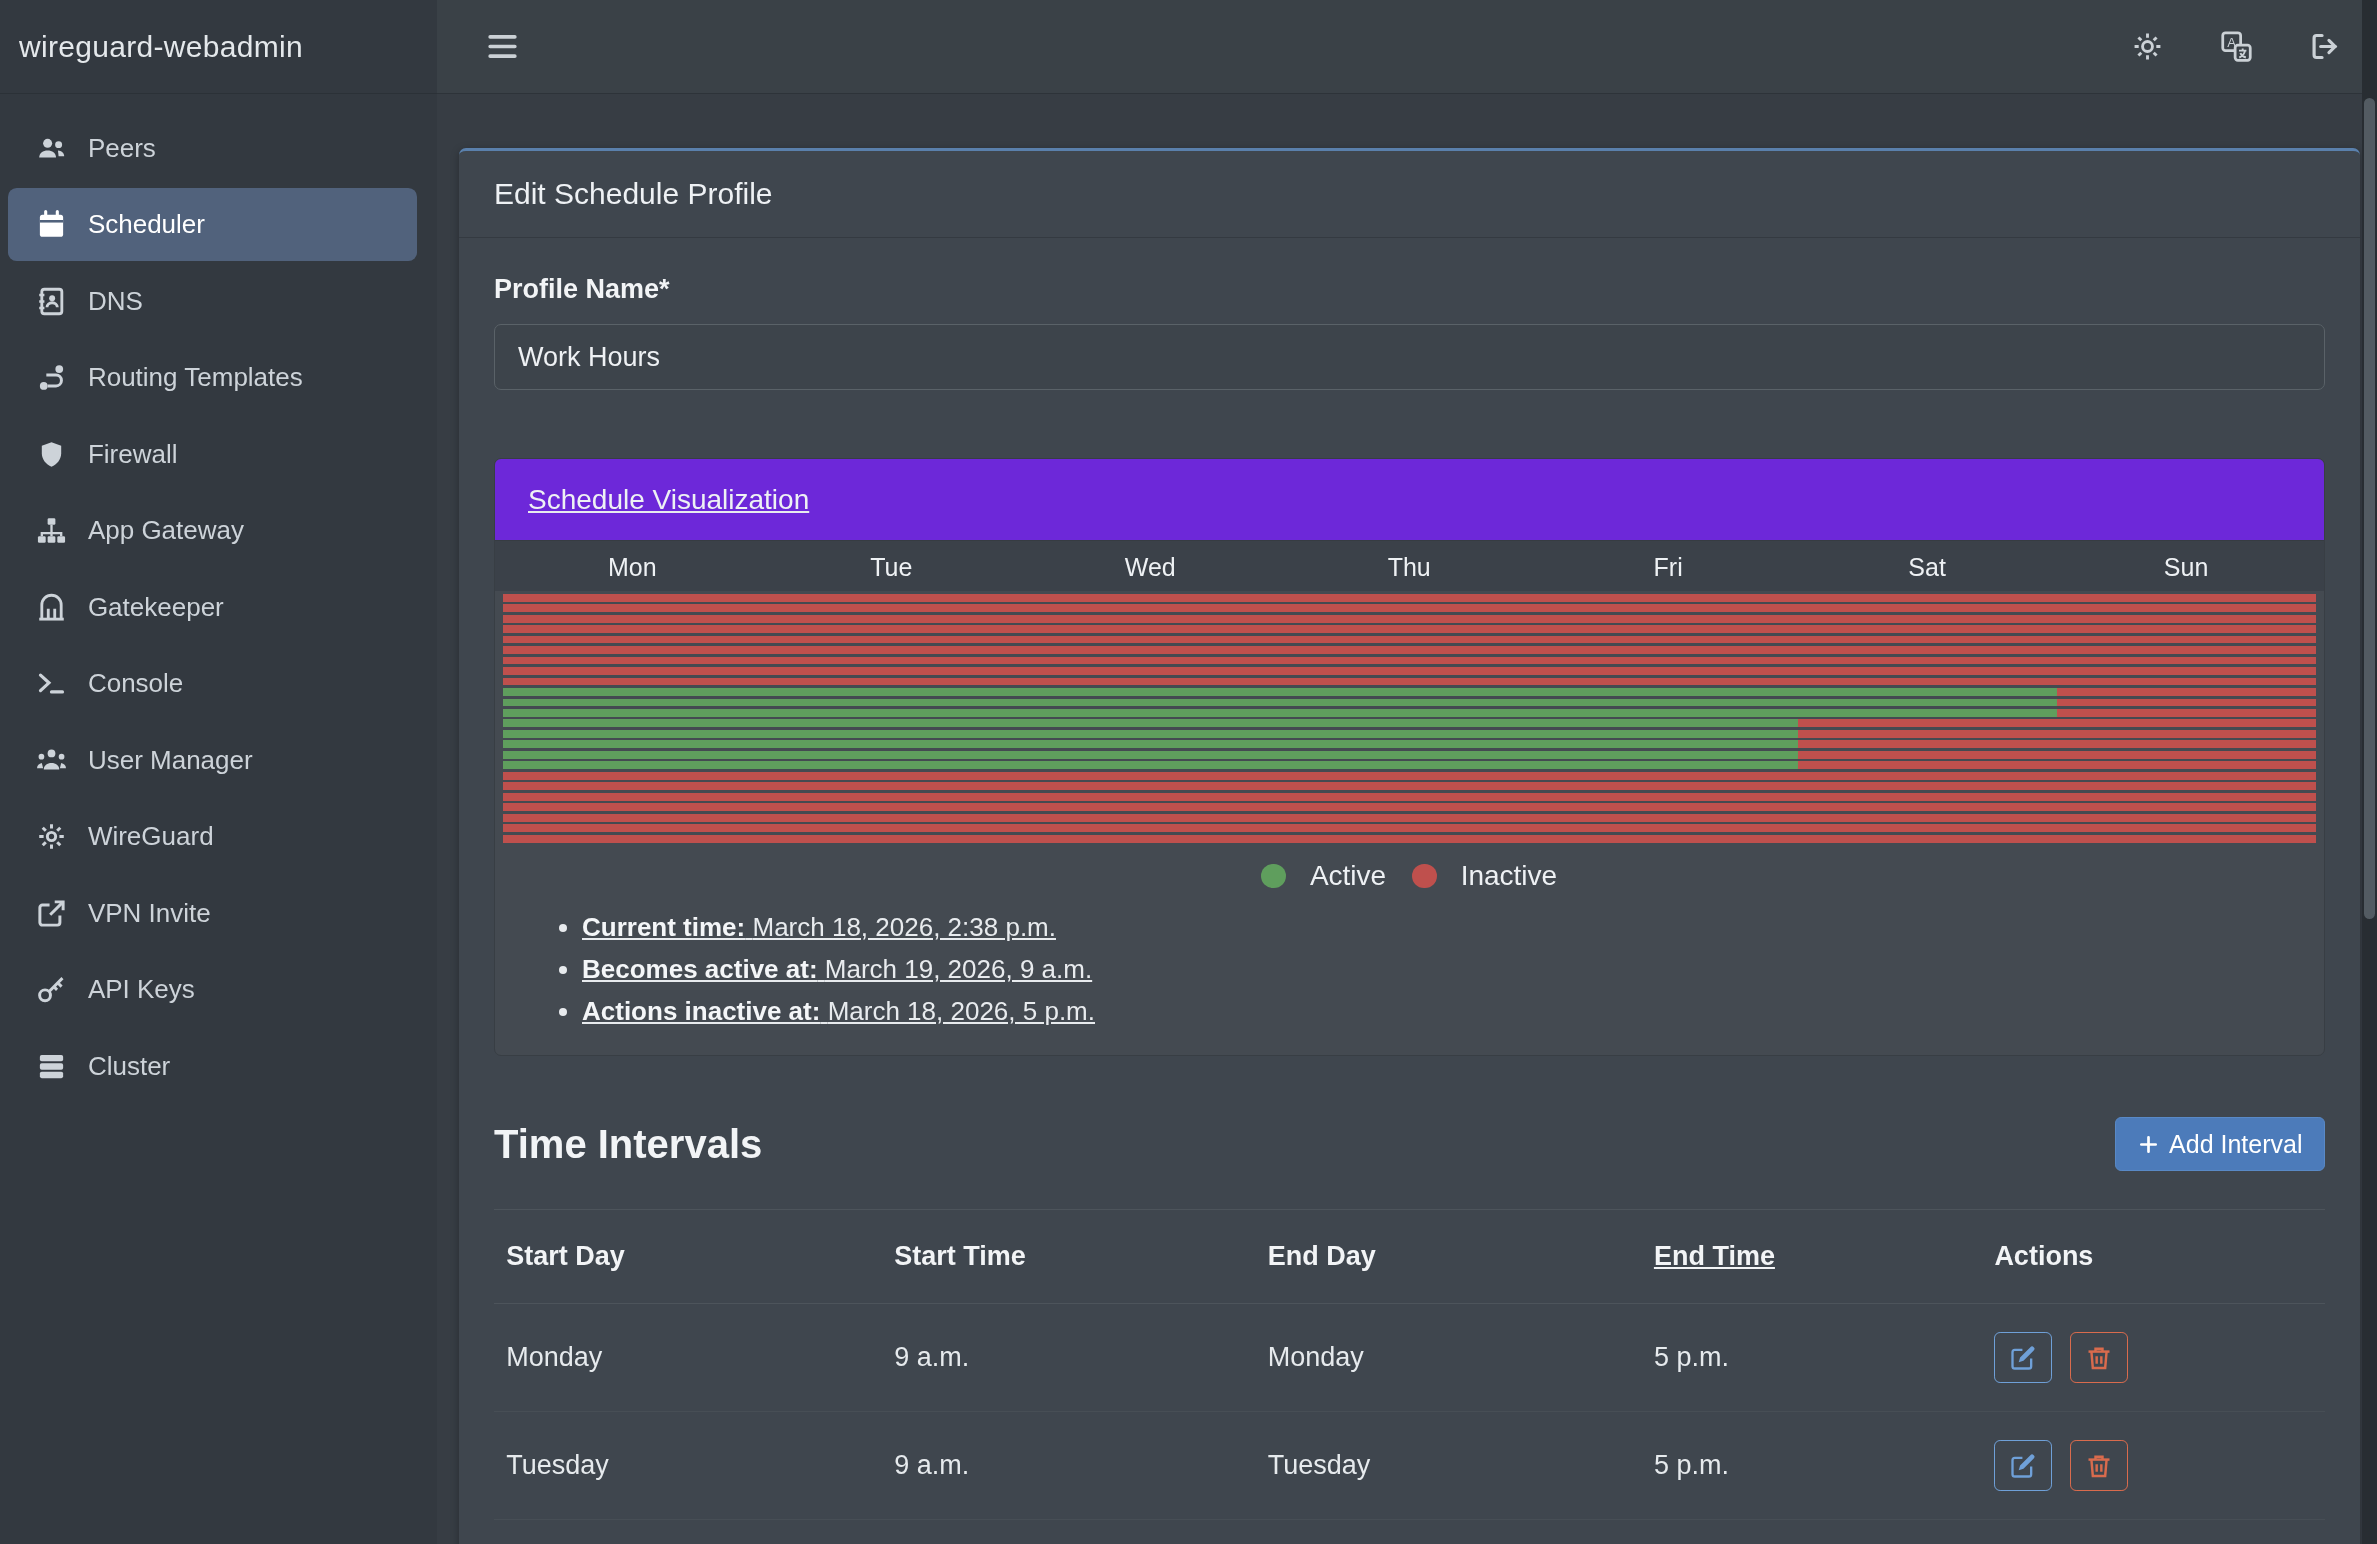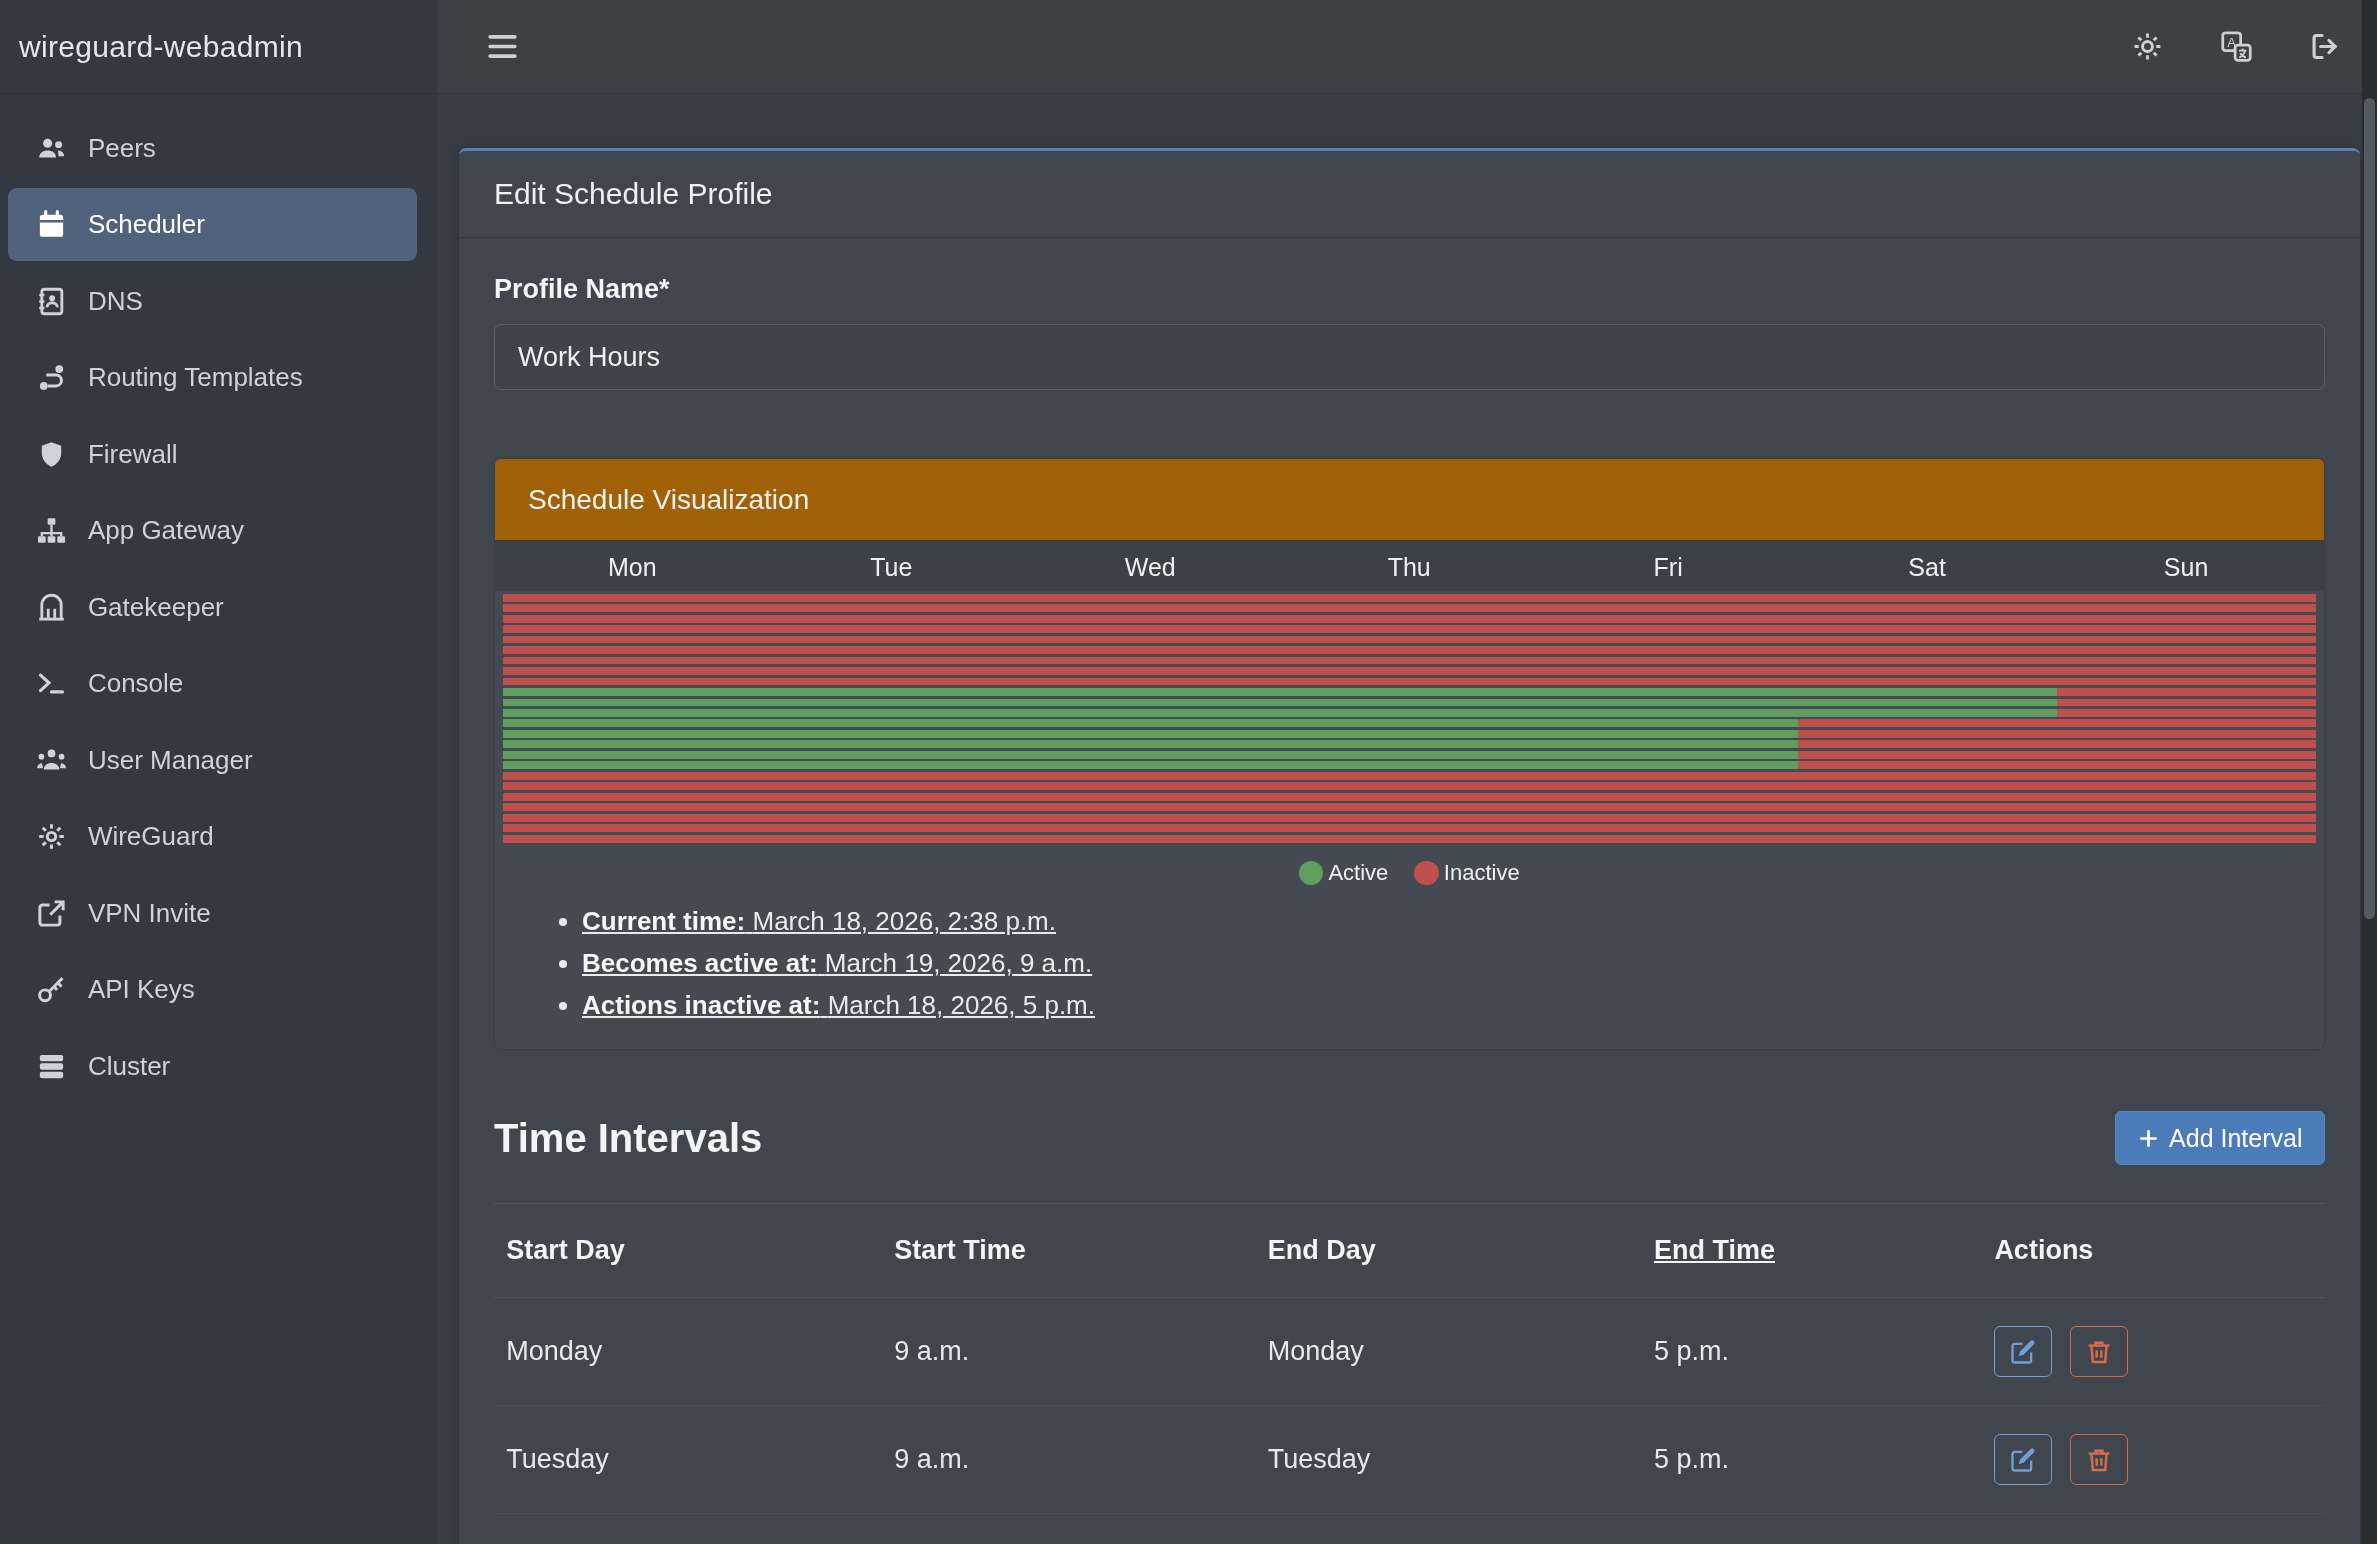--- a/index.html
+++ b/index.html
@@ -35,29 +35,29 @@
   .card { background:#3f464e; border-radius:7px; border-top:3.5px solid #5a80ac; box-shadow:0 2.6px 8.7px rgba(0,0,0,.28); }
   .card-header { padding:26px 35px; border-bottom:0.9px solid #343a41; }
   .card-title { font-size:30px; font-weight:400; color:#eef1f4; }
   .card-body { padding:31px 35px 52px; }
 
   .field-label { display:block; font-size:27px; font-weight:700; color:#f2f4f6; margin:5.2px 0 19px; }
   .text-input { width:100%; height:66px; background:#3d444b; border:0.9px solid #5a6268; border-radius:7px; color:#eef1f4; font-size:27px; padding:0 23px; font-family:inherit; outline:none; }
 
   
   .panel { margin-top:68px; background:#444a51; border:0.9px solid #383e44; border-radius:7px; overflow:hidden; }
-  .panel-header { padding:24.5px 33px; background:#a16207; border-bottom:0.9px solid #363c42; }
+  .panel-header { padding:24.5px 33px; background:#6d28d9; border-bottom:0.9px solid #363c42;text-decoration:underline; }
   .panel-title { font-size:28px; font-weight:400; color:#eef1f4; }
   .day-labels { display:flex; padding:12.2px 7.9px 8.7px; background:#3b4149; }
   .day-label { flex:1; text-align:center; font-size:25px; color:#eef1f4; }
   .chart { padding:2.6px 7.9px 0; }
   .chart-row { display:flex; height:7.9px; margin-bottom:2.6px; }
   .chart-cell { flex:1; }
   .legend { display:flex; justify-content:center; align-items:center; gap:26px; margin-top:17.5px; }
-  .legend-item { display:flex; align-items:center; gap:5px; font-size:22px; color:#eef1f4; }
+  .legend-item { display:flex; align-items:center; gap:24px; font-size:28px; color:#eef1f4; }
   .legend-dot { width:24.5px; height:24.5px; border-radius:50%; flex-shrink:0; }
   .info-list { margin:14px 0 23px 87px; font-size:26px; line-height:42px; color:#e8ebee;text-decoration:underline; }
   .info-list li { list-style:disc; }
   .info-label { font-weight:700; color:#f4f6f8; }
 
   
   .intervals-bar { display:flex; justify-content:space-between; align-items:center; margin-top:61px; }
   .intervals-title { font-size:40px; font-weight:700; color:#f2f4f6; }
   .add-btn { display:inline-flex; align-items:center; gap:8.7px; height:54px; padding:0 21px; background:#4c7bba; border:0.9px solid #5989c6; border-radius:6.1px; color:#fff; font-size:25px; font-family:inherit; cursor:pointer; }
   .add-btn svg { width:23px; height:23px; }

